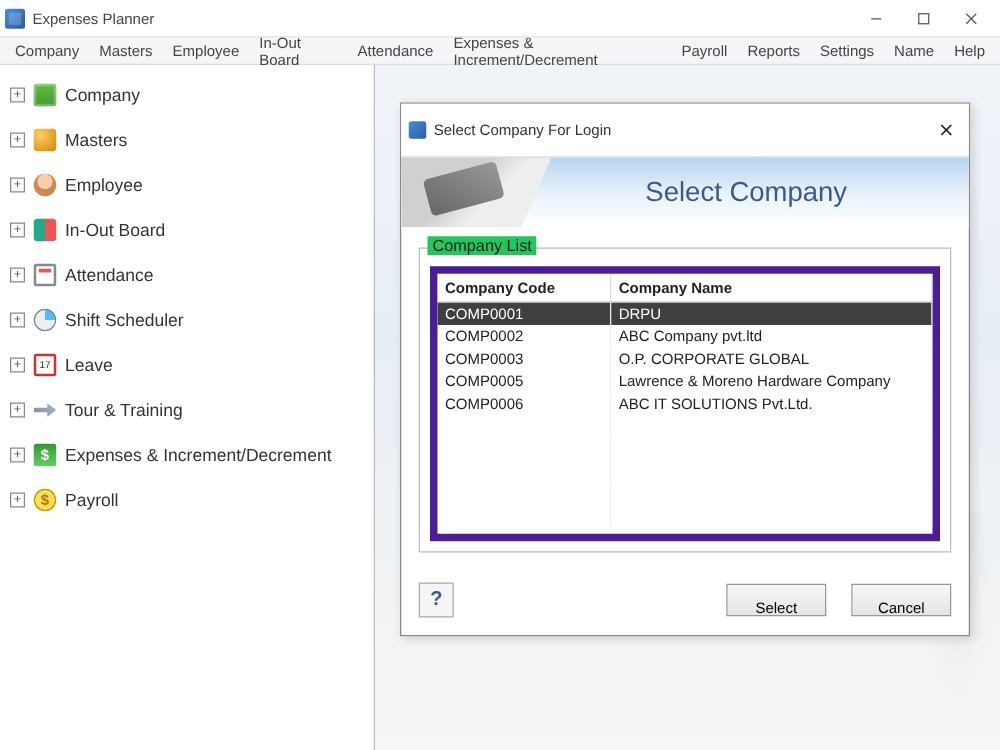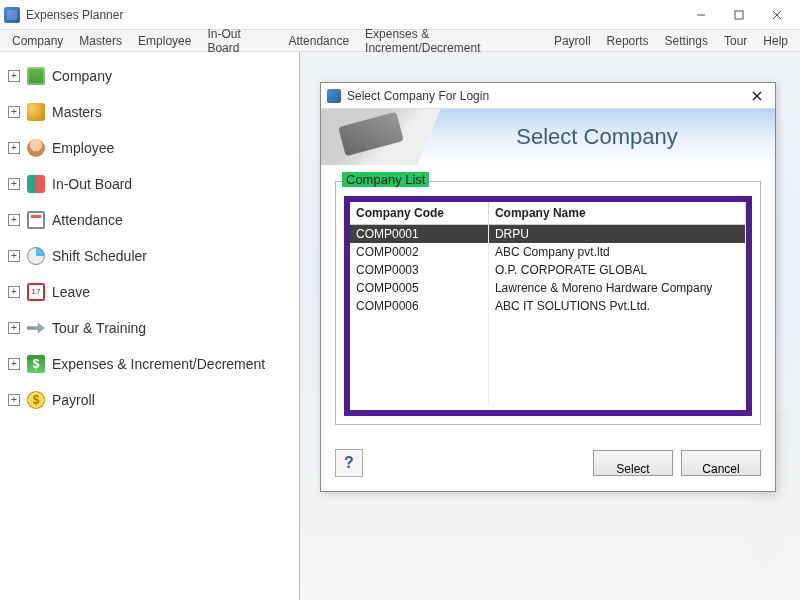--- a/index.html
+++ b/index.html
@@ -24,41 +24,41 @@
 .expander { width: 12px; height: 12px; border: 1px solid #888; font-size: 10px; line-height: 10px; text-align: center; margin-right: 6px; color: #555; background: #fff; }
 .tree-icon { width: 20px; height: 20px; margin-right: 6px; display: flex; align-items: center; justify-content: center; }
 .tree-label { font-size: 14px; color: #333; }
 
 
 .content { flex: 1; position: relative; background: linear-gradient(180deg, #f0f4f9 0%, #e8eef6 40%, #f6f6f4 100%); }
 .content::before { content: ""; position: absolute; right: 4px; bottom: 10px; width: 60px; height: 180px; background: radial-gradient(ellipse at top, #aaa6 0%, transparent 70%); opacity: 0.3; }
 
 
 .dialog { position: absolute; left: 20px; top: 30px; width: 456px; background: #fff; border: 1px solid #888; box-shadow: 2px 2px 8px rgba(0,0,0,0.15); }
-.dialog-titlebar { height: 26px; background: #fff; border-bottom: 1px solid #ddd; display: flex; align-items: center; padding: 0 6px; }
+.dialog-titlebar { height: 43px; background: #fff; border-bottom: 1px solid #ddd; display: flex; align-items: center; padding: 0 6px; }
 .dialog-titlebar .app-icon { width: 14px; height: 14px; margin-right: 6px; background: linear-gradient(135deg, #4a90d9, #2c5aa0); border-radius: 2px; }
 .dialog-titlebar .dlg-title { flex: 1; font-size: 12px; color: #333; }
 .dialog-titlebar .dlg-close { width: 24px; height: 20px; display: flex; align-items: center; justify-content: center; cursor: pointer; font-family: Arial; }
 .dialog-banner { height: 56px; background: linear-gradient(180deg, #b8d4f0 0%, #e8f1fb 50%, #fff 100%); display: flex; align-items: center; position: relative; gap: 18px; }
 .banner-art { width: 120px; height: 56px; background: linear-gradient(135deg, #d0d0d0 40%, #eee 60%); clip-path: polygon(0 0, 100% 0, 80% 100%, 0 100%); position: relative; }
 .banner-art::after { content: ""; position: absolute; left: 20px; top: 10px; width: 60px; height: 30px; background: linear-gradient(45deg, #666, #999); transform: rotate(-15deg); border-radius: 4px; }
 .banner-title { flex: 1; text-align: center; padding-right: 40px; font-size: 22px; color: #3a5a8a; font-family: "Trebuchet MS", sans-serif; }
 .dialog-body { padding: 10px 14px 14px 14px; }
 .fieldset { border: 1px solid #bbb; padding: 8px; position: relative; margin-top: 6px; }
 .fieldset-legend { position: absolute; top: -10px; left: 6px; background: #22c55e; padding: 0 4px; font-weight: normal; font-size: 13px; color: #222; }
 .table-wrap { border: 6px solid #4c1d95; background: #fff; height: 220px; overflow: auto; margin-top: 6px; }
 table { width: 100%; border-collapse: collapse; font-size: 12px; }
 th { text-align: left; padding: 4px 6px; background: #fff; border-bottom: 1px solid #ccc; border-right: 1px solid #ddd; font-weight: bold; color: #222; }
 td { padding: 2px 6px; border-right: 1px solid #eee; color: #222; }
 tr.selected td { background: #404040; color: #fff; }
 tr.empty td { height: 18px; }
 .dialog-footer { display: flex; align-items: center; padding: 10px 14px 14px 14px; }
 .help-btn { width: 28px; height: 28px; border: 1px solid #aaa; display: flex; align-items: center; justify-content: center; font-size: 16px; font-weight: bold; color: #3a5a8a; cursor: pointer; background: #f5f5f5; }
 .spacer { flex: 1; }
-.btn { min-width: 80px; height: 26px; border: 1px solid #999; background: linear-gradient(#f7f7f7, #e4e4e4); margin-left: 8px; font-size: 12px; cursor: pointer; padding: 11px 16px; }
+.btn { min-width: 80px; height: 26px; border: 1px solid #999; background: linear-gradient(#f7f7f7, #e4e4e4); margin-left: 20px; font-size: 12px; cursor: pointer; padding: 11px 16px; }
 
 
 .ico { width: 18px; height: 18px; display: inline-block; }
 .ico-company { background: linear-gradient(#6b4, #493); border-radius: 2px; box-shadow: inset 0 0 0 2px #fff4; }
 .ico-masters { background: radial-gradient(circle at 30% 30%, #fc6, #c80); border-radius: 3px; }
 .ico-employee { background: radial-gradient(circle at 50% 35%, #fca 40%, #c85 42%); border-radius: 50%; }
 .ico-inout { background: linear-gradient(90deg, #2a8 50%, #e55 50%); border-radius: 3px; }
 .ico-attendance { background: #fff; border: 2px solid #888; border-radius: 2px; position: relative; }
 .ico-attendance::after { content: ""; position: absolute; left: 2px; right: 2px; top: 2px; height: 3px; background: #e55; }
 .ico-shift { background: conic-gradient(#5bf 0 25%, #eee 25% 100%); border-radius: 50%; border: 1px solid #789; }
@@ -99,21 +99,21 @@
 <div class="menubar">
   <span class="menu-item">Company</span>
   <span class="menu-item">Masters</span>
   <span class="menu-item">Employee</span>
   <span class="menu-item">In-Out Board</span>
   <span class="menu-item">Attendance</span>
   <span class="menu-item">Expenses &amp; Increment/Decrement</span>
   <span class="menu-item">Payroll</span>
   <span class="menu-item">Reports</span>
   <span class="menu-item">Settings</span>
-  <span class="menu-item">Tour</span>
+  <span class="menu-item">Name</span>
   <span class="menu-item">Help</span>
 </div>
 
 <div class="main">
   <div class="sidebar">
     <div class="tree-item">
       <span class="expander">+</span>
       <span class="tree-icon">
           <span class="ico ico-company"></span>
         </span>

